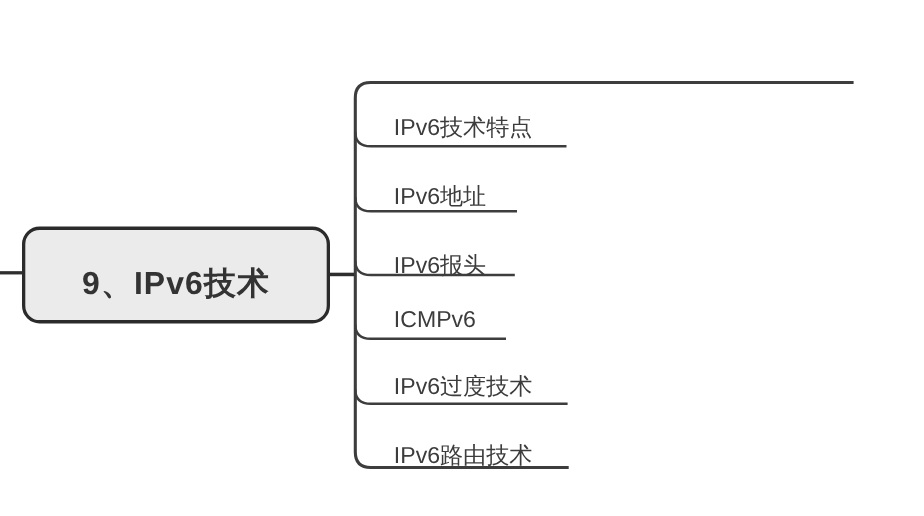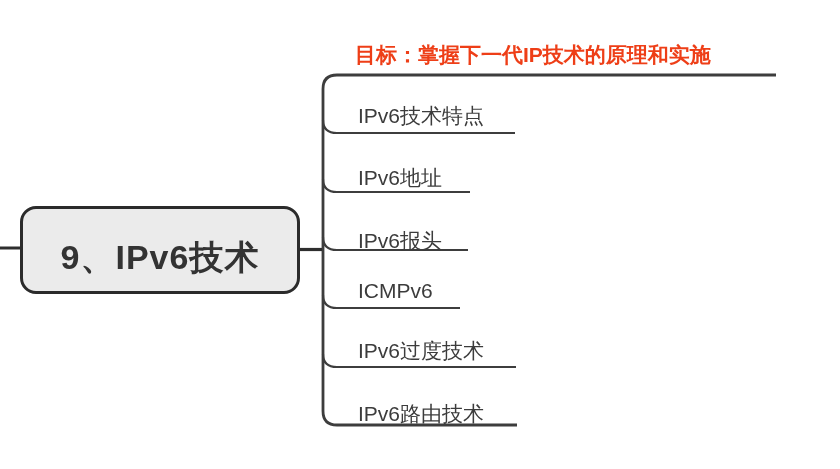--- a/index.html
+++ b/index.html
@@ -41,21 +41,21 @@
     left:20px;top:206px;
     width:280px;height:88px;
     box-sizing:border-box;
     background:var(--node-fill);
     border:3.5px solid var(--node-border);
     border-radius:16px;
     display:flex;align-items:center;justify-content:center;
     cursor:default;
   }
   .root-node .root-label{
-    font-size:34px;
+    font-size:29px;
     font-weight:700;
     color:var(--node-text);
     letter-spacing:1px;
     white-space:nowrap;
     margin-top:16px;
   }
   .goal-label{
     position:absolute;
     left:355px;top:40px;
     height:30px;
@@ -94,21 +94,20 @@
 
     <path class="node-link" d="M 299 249.5 H 322"></path>
 
     <path class="edge-stub" d="M 0 248 H 21"></path>
   </svg>
 
   <div class="root-node">
     <span class="root-label">9、IPv6技术</span>
   </div>
 
-  <div class="goal-label">目标：掌握下一代IP技术的原理和实施</div>
 
   <div class="topic-row" style="top:75px;height:58px;width:178px;">IPv6技术特点</div>
   <div class="topic-row" style="top:133px;height:65px;width:133px;">IPv6地址</div>
   <div class="topic-row" style="top:192px;height:74px;width:131px;">IPv6报头</div>
   <div class="topic-row" style="top:250px;height:58px;width:123px;">ICMPv6</div>
   <div class="topic-row" style="top:308px;height:61px;width:179px;">IPv6过度技术</div>
   <div class="topic-row" style="top:377px;height:50px;width:180px;">IPv6路由技术</div>
 
 </div>
 

